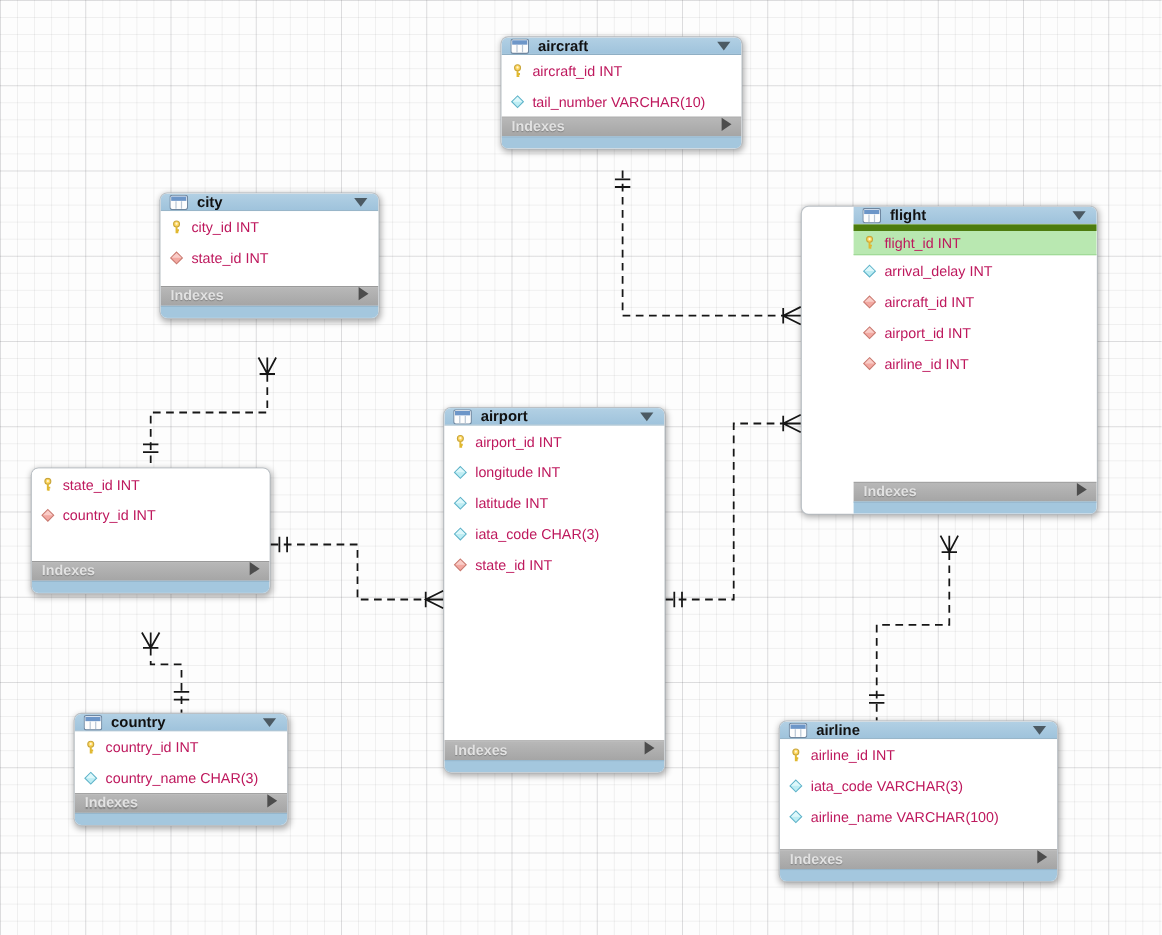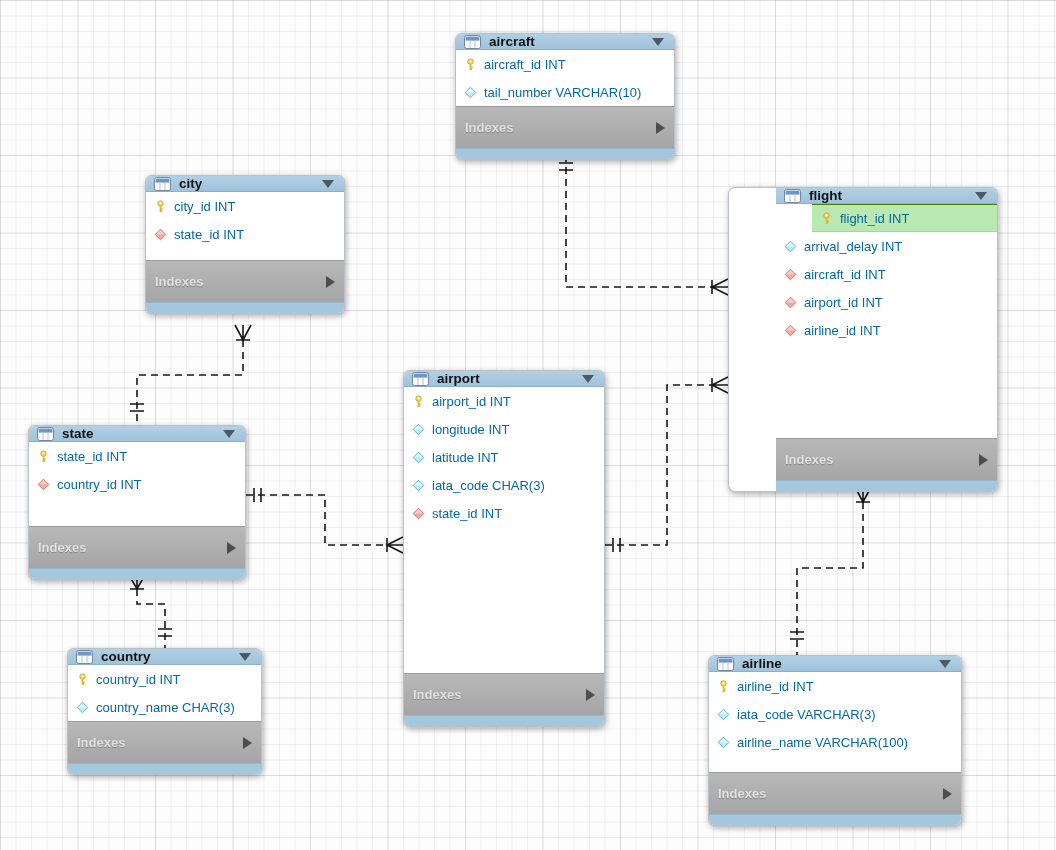--- a/index.html
+++ b/index.html
@@ -31,25 +31,25 @@
     padding:0 8px;box-sizing:border-box;
   }
   .t-icon{display:flex;align-items:center;margin-right:8px;}
   .t-title{font-weight:bold;font-size:13.5px;color:#111;flex:1;}
   .t-collapse{
     width:0;height:0;border-left:6px solid transparent;border-right:6px solid transparent;
     border-top:8px solid #4c5a63;margin-right:2px;
   }
   .t-body{background:#fff;}
   .t-row{height:28px;display:flex;align-items:center;padding:0 8px;box-sizing:border-box;}
-  .t-row.selected{background:#b9e8b1;border-top:1px solid #4d7c0f;border-bottom:1px solid #9fd996;margin-left:36px;}
+  .t-row.selected{background:#b9e8b1;border-top:6px solid #4d7c0f;border-bottom:1px solid #9fd996;}
   .c-icon{display:flex;align-items:center;margin-right:7px;}
-  .c-text{font-size:13px;color:#0369a1;white-space:nowrap;}
+  .c-text{font-size:13px;color:#be185d;white-space:nowrap;}
   .t-footer{
-    height:42px;display:flex;align-items:center;justify-content:space-between;
+    height:18px;display:flex;align-items:flex-start;justify-content:space-between;
     background:linear-gradient(#b8b8b8,#a5a5a5);
     border-top:1px solid #9a9a9a;padding:0 9px;box-sizing:border-box;
   }
   .f-label{font-weight:bold;font-size:13px;color:#e2e2e2;text-shadow:0 1px 1px rgba(0,0,0,0.25);}
   .f-arrow{
     width:0;height:0;border-top:6px solid transparent;border-bottom:6px solid transparent;
     border-left:9px solid #4d4d4d;
   }
   .t-strip{height:10px;background:#a4c7de;border-top:1px solid #95b6cc;}
 </style>
@@ -293,31 +293,20 @@
           <span class="c-text">state_id INT</span>
         </div>
       </div>
       <div class="t-footer">
         <span class="f-label">Indexes</span>
         <span class="f-arrow"></span>
       </div>
       <div class="t-strip"></div>
     </div>
     <div class="dbtable" style="left: 28px; top: 425px; width: 218px;">
-      <div class="t-header">
-        <span class="t-icon">
-          <svg width="17" height="14" viewBox="0 0 17 14">
-            <rect x="0.5" y="0.5" width="16" height="13" rx="2" fill="#fdfdfd" stroke="#6f87a0"></rect>
-            <rect x="1.6" y="1.6" width="13.8" height="4" fill="#6d96c8"></rect>
-            <path d="M6 6 v6.8 M11 6 v6.8" stroke="#b9c6d4" stroke-width="1.1"></path>
-          </svg>
-        </span>
-        <span class="t-title">state</span>
-        <span class="t-collapse"></span>
-      </div>
       <div class="t-body" style="height: 84px;">
         <div class="t-row">
           <span class="c-icon">
             <svg width="13" height="13" viewBox="0 0 13 13">
               <circle cx="6.5" cy="3.6" r="2.7" fill="#ffd75e" stroke="#c9a63c"></circle>
               <circle cx="6.5" cy="3.3" r="1" fill="#fff6d8"></circle>
               <path d="M6.5 6.3 V12 M6.5 9.3 h2.2 M6.5 11.2 h1.6" stroke="#e0b830" stroke-width="1.8" fill="none"></path>
             </svg>
           </span>
           <span class="c-text">state_id INT</span>

